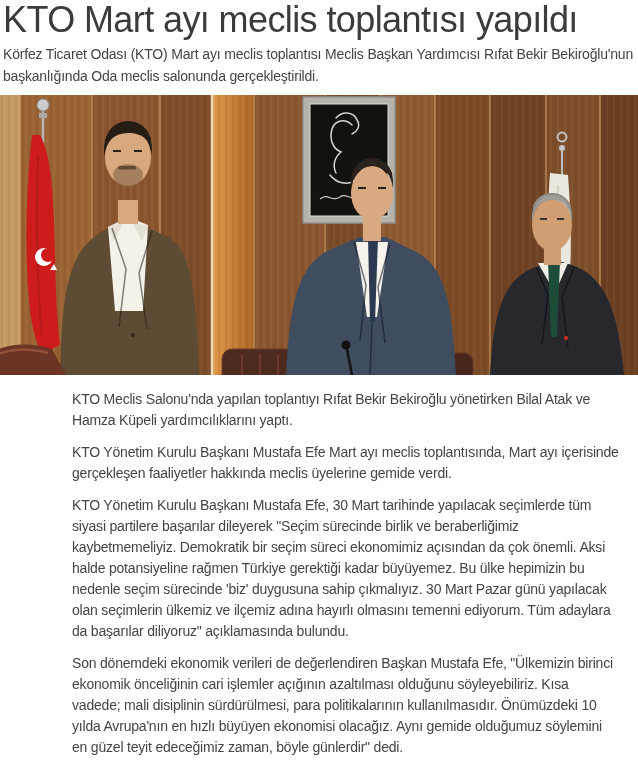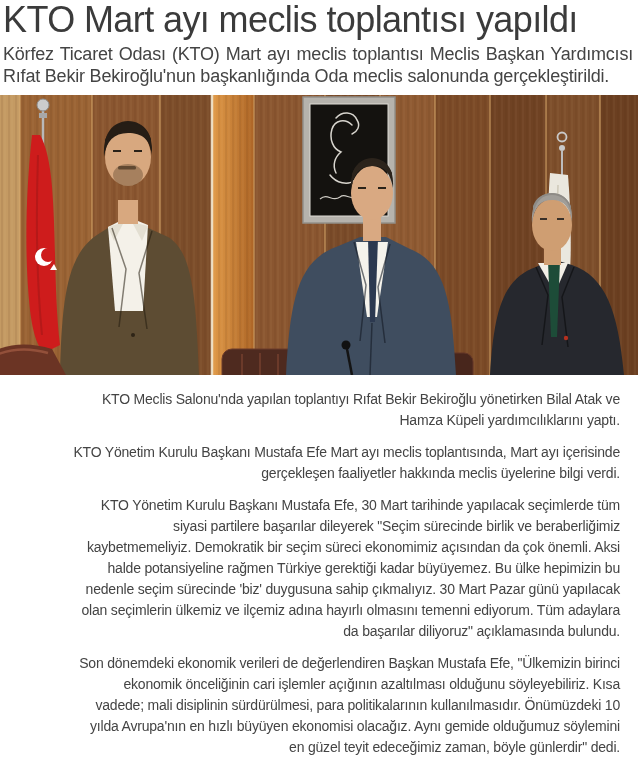--- a/index.html
+++ b/index.html
@@ -7,36 +7,36 @@
   .page { width:638px; overflow:hidden; }
 
   .title {
     margin:4px 4px 0 3px;
     font-size:36px; line-height:32px; font-weight:400;
     letter-spacing:-0.6px;
     color:var(--title_text,#3b3b3b);
   }
   .lead {
     margin:7px 5px 0 3px;
-    font-size:18px; line-height:22px;
+    font-size:14px; line-height:22px;
     letter-spacing:-0.2px;
     text-align:justify;
     color:var(--body_text,#444444);
   }
   .photo {
     margin:8px 0 0 0; padding:0;
     width:638px; height:280px; line-height:0;
   }
   .content {
     margin:14px 0 0 72px; width:548px;
     font-size:14px; line-height:21px;
     letter-spacing:-0.2px;
     color:var(--body_text,#444444);
   }
-  .content p { margin:0 0 11px 0;text-align:right; }
+  .content p { margin:0 0 11px 0; }
   .content p:last-child { margin-bottom:6px; }
 </style>
 </head>
 <body>
 
 <div class="page">
 
   <h1 class="title">KTO Mart ayı meclis toplantısı yapıldı</h1>
 
   <p class="lead">Körfez Ticaret Odası (KTO) Mart ayı meclis toplantısı Meclis Başkan Yardımcısı Rıfat Bekir Bekiroğlu'nun başkanlığında Oda meclis salonunda gerçekleştirildi.</p>
@@ -178,19 +178,19 @@
 
       <g>
         <path d="M352,280 L347,254" stroke="#141414" stroke-width="2.5"></path>
         <circle cx="346" cy="250" r="4.5" fill="#111111"></circle>
       </g>
     </svg>
   </figure>
 
   <div class="content">
     <p>KTO Meclis Salonu'nda yapılan toplantıyı Rıfat Bekir Bekiroğlu yönetirken Bilal Atak ve Hamza Küpeli yardımcılıklarını yaptı.</p>
-    <p>KTO Yönetim Kurulu Başkanı Mustafa Efe Mart ayı meclis toplantısında, Mart ayı içerisinde gerçekleşen faaliyetler hakkında meclis üyelerine bilgi verdi.</p>
+    <p>KTO Yönetim Kurulu Başkanı Mustafa Efe Mart ayı meclis toplantısında, Mart ayı içerisinde gerçekleşen faaliyetler hakkında meclis üyelerine gemide verdi.</p>
     <p>KTO Yönetim Kurulu Başkanı Mustafa Efe, 30 Mart tarihinde yapılacak seçimlerde tüm siyasi partilere başarılar dileyerek "Seçim sürecinde birlik ve beraberliğimiz kaybetmemeliyiz. Demokratik bir seçim süreci ekonomimiz açısından da çok önemli. Aksi halde potansiyeline rağmen Türkiye gerektiği kadar büyüyemez. Bu ülke hepimizin bu nedenle seçim sürecinde 'biz' duygusuna sahip çıkmalıyız. 30 Mart Pazar günü yapılacak olan seçimlerin ülkemiz ve ilçemiz adına hayırlı olmasını temenni ediyorum. Tüm adaylara da başarılar diliyoruz" açıklamasında bulundu.</p>
     <p>Son dönemdeki ekonomik verileri de değerlendiren Başkan Mustafa Efe, "Ülkemizin birinci ekonomik önceliğinin cari işlemler açığının azaltılması olduğunu söyleyebiliriz. Kısa vadede; mali disiplinin sürdürülmesi, para politikalarının kullanılmasıdır. Önümüzdeki 10 yılda Avrupa'nın en hızlı büyüyen ekonomisi olacağız. Aynı gemide olduğumuz söylemini en güzel teyit edeceğimiz zaman, böyle günlerdir" dedi.</p>
     <p>Mart ayı meclis toplantısı meslek komitelerinin sunumları ve temenniler ile sona erdi.</p>
   </div>
 
 </div>
 
 </body></html>

